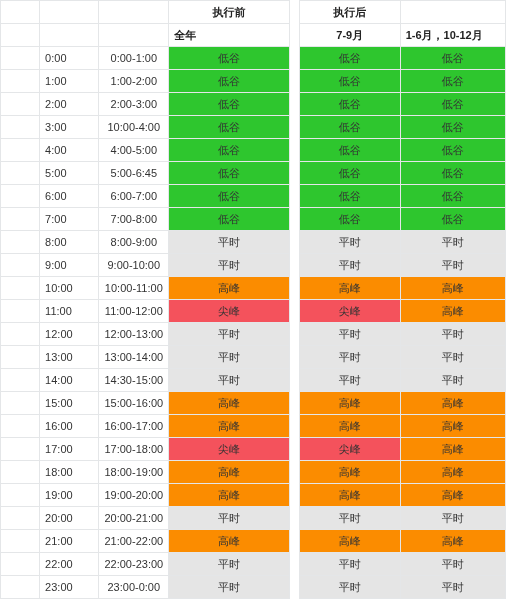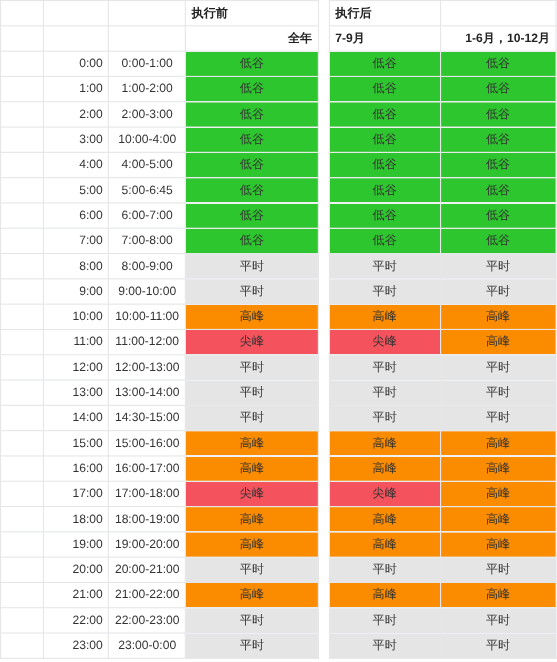--- a/index.html
+++ b/index.html
@@ -36,36 +36,36 @@
     padding: 0 5px;
     font-size: 11px;
     line-height: 22px;
     white-space: nowrap;
     overflow: hidden;
     box-sizing: border-box;
   }
 
   
   .c-blank  { width: 40px; }
-  .c-hour   { width: 60px; text-align: right; }
+  .c-hour   { width: 60px; }
   .c-range  { width: 68px; text-align: center; }
   .c-year   { width: 123px; text-align: center; }
 
   
   .c-sum    { width: 103px; text-align: center; }
   .c-rest   { width: 106px; text-align: center; margin-left: 16px; }
 
   
   .hdr-left {
-    text-align: left;
+    text-align: center;
     font-weight: bold;
     color: #222222;
   }
   .hdr-center {
-    text-align: right;
+    text-align: left;
     font-weight: bold;
     color: #222222;
   }
   .hdr-plain {
     background: #ffffff;
   }
 
   
   .gap { width: 9px; flex: 0 0 9px; height: 1px; }
 

